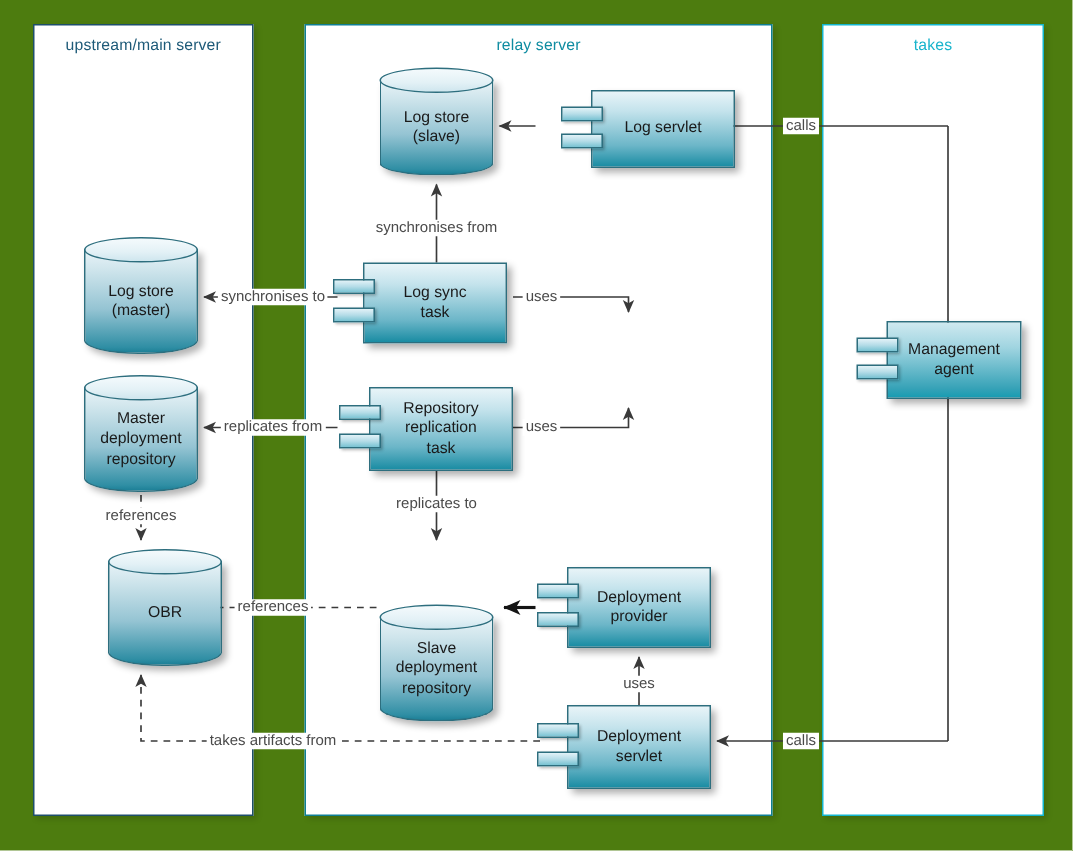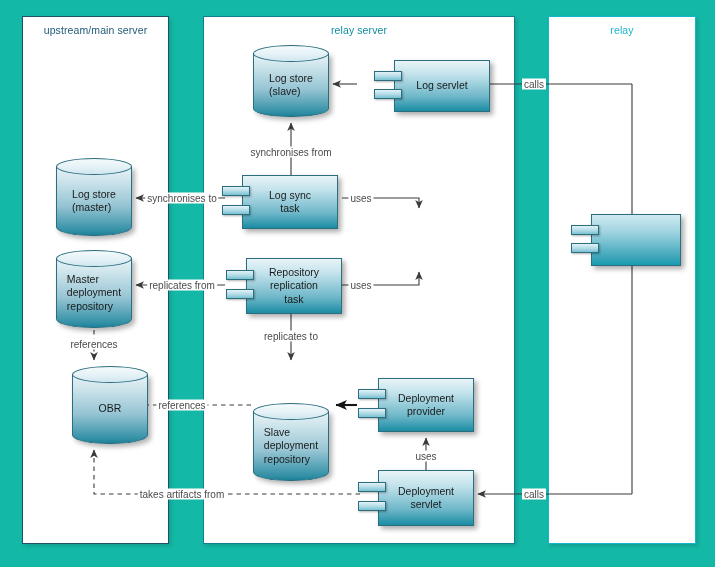--- a/index.html
+++ b/index.html
@@ -8,21 +8,21 @@
     padding: 0;
     background: #ffffff;
   }
   body {
     font-family: "Liberation Sans", sans-serif;
   }
   #canvas {
     position: relative;
     width: 715px;
     height: 567px;
-    background: #14b8a6;
+    background: #4d7c0f;
     overflow: hidden;
   }
   #edges {
     position: absolute;
     left: 0;
     top: 0;
     width: 715px;
     height: 567px;
     pointer-events: none;
   }
@@ -106,20 +106,21 @@
   }
   .cyl-label {
     position: absolute;
     left: 0;
     right: 0;
     top: 8px;
     bottom: 0;
     display: flex;
     align-items: center;
     justify-content: center;
+    text-align: center;
     font-size: 10.5px;
     color: #1a1a1a;
     line-height: 1.28;
     z-index: 3;
   }
   
   .edge-label {
     position: absolute;
     font-size: 10px;
     color: #4a4a4a;
@@ -137,21 +138,21 @@
 
   <div class="frame" style="left:22px; top:16px; width:147px; height:528px; border:1.5px solid #1e4f6b;">
     <div class="frame-title" style="color:#1e5a78;">upstream/main server</div>
   </div>
 
   <div class="frame" style="left:203px; top:16px; width:312px; height:528px; border:1.5px solid #0f7f94;">
     <div class="frame-title" style="color:#0f8ca1;">relay server</div>
   </div>
 
   <div class="frame" style="left:548px; top:16px; width:148px; height:528px; border:1.5px solid #13b6cf;">
-    <div class="frame-title" style="color:#19b4cc;">relay</div>
+    <div class="frame-title" style="color:#19b4cc;">takes</div>
   </div>
 
   <svg id="edges" viewBox="0 0 715 567" width="715" height="567">
     <defs>
       <marker id="arw" markerWidth="9" markerHeight="9" refX="8" refY="4.5" orient="auto" markerUnits="userSpaceOnUse">
         <path d="M0,0.7 L8.6,4.5 L0,8.3 L2.2,4.5 Z" fill="#3a3a3a"></path>
       </marker>
       <marker id="arwb" markerWidth="12" markerHeight="12" refX="11" refY="6" orient="auto" markerUnits="userSpaceOnUse">
         <path d="M0,1 L11.5,6 L0,11 L3,6 Z" fill="#151515"></path>
       </marker>
@@ -254,20 +255,21 @@
 
   <div class="component" style="left:246px; top:258px; width:96px; height:56px;">
     <span class="port p1"></span>
     <span class="port p2"></span>
     <span>Repository<br>replication<br>task</span>
   </div>
 
   <div class="component flat" style="left:591px; top:214px; width:90px; height:52px;">
     <span class="port p1"></span>
     <span class="port p2"></span>
+    <span>Management<br>agent</span>
   </div>
 
   <div class="component" style="left:378px; top:378px; width:96px; height:54px;">
     <span class="port p1"></span>
     <span class="port p2"></span>
     <span>Deployment<br>provider</span>
   </div>
 
   <div class="component" style="left:378px; top:470px; width:96px; height:56px;">
     <span class="port p1"></span>

